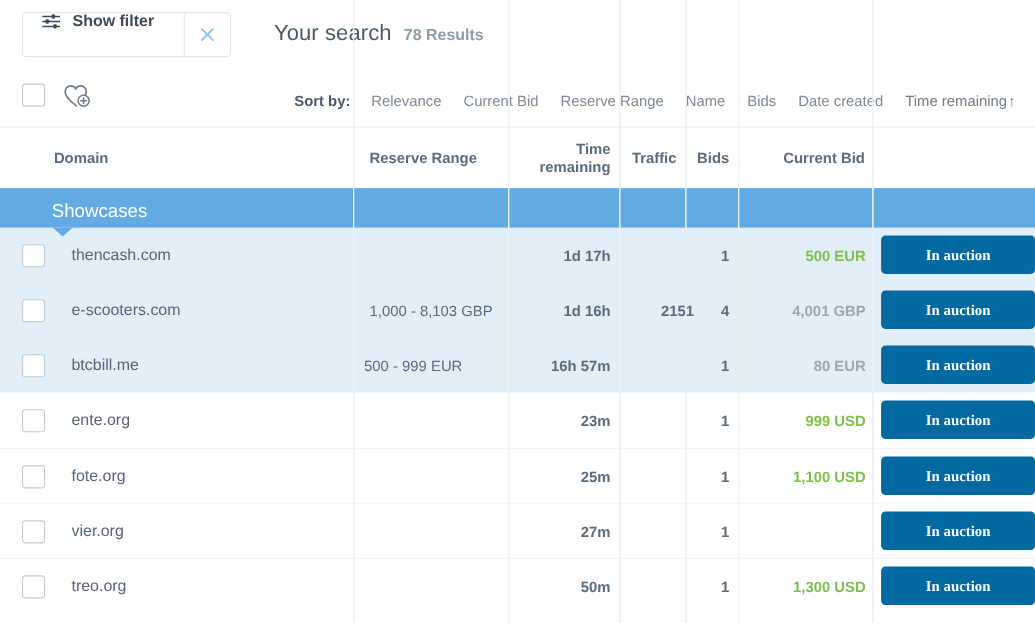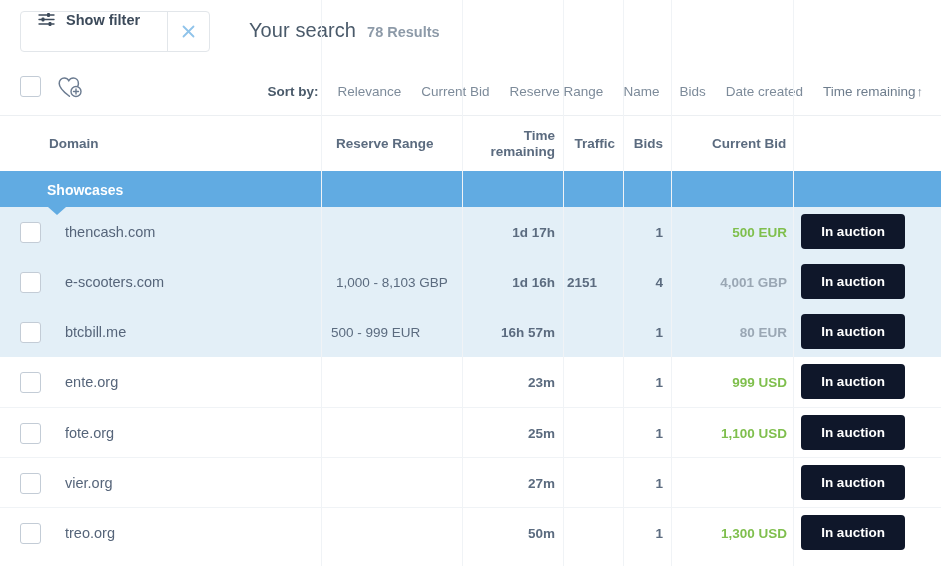--- a/index.html
+++ b/index.html
@@ -135,22 +135,22 @@
   .th.r { justify-content: flex-end; text-align: right; }
 
   .showcase-band {
     position: relative;
     height: 36px;
     background: #61abe2;
   }
   .showcase-band .lbl {
     position: absolute;
     left: 47px; top: 11px;
-    font-size: 14px;
-    font-weight: bold;
+    font-size: 17px;
+    font-weight: normal;
     color: #ffffff;
   }
   .band-pointer {
     position: absolute;
     left: 48px; bottom: -8px;
     width: 0; height: 0;
     border-left: 9px solid transparent;
     border-right: 9px solid transparent;
     border-top: 8px solid #61abe2;
   }
@@ -179,26 +179,26 @@
   .c-time { font-weight: bold; color: #5b6b7f; }
   .c-traffic { font-weight: bold; color: #5b6b7f; }
   .c-bids { font-weight: bold; color: #5b6b7f; }
   .c-bid { font-weight: bold; }
   .c-bid.green { color: #7fbf4d; }
   .c-bid.grey  { color: #9aa7b4; }
 
   .btn-auction {
     position: absolute;
     left: 801px; top: 7px;
-    width: 104px; height: 35px;
-    background: #0f172a;
+    width: 140px; height: 35px;
+    background: #0369a1;
     border: none;
     border-radius: 4px;
     color: #ffffff;
-    font-family: Liberation Sans, sans-serif;
+    font-family: Liberation Serif, serif;
     font-size: 13.5px;
     font-weight: bold;
     cursor: pointer;
   }
 
   
   .vdiv {
     position: absolute;
     top: 0; bottom: 0;
     width: 1px;
@@ -303,21 +303,21 @@
     <span class="cell c-bids r" style="left:623px; width:40px;">1</span>
     <span class="cell c-bid r green" style="left:671px; width:116px;">500 EUR</span>
     <button class="btn-auction">In auction</button>
   </div>
 
   <div class="row">
     <span class="cbox" style="position:absolute;left:20px;top:15px;"></span>
     <span class="cell c-domain" style="left:65px;">e-scooters.com</span>
     <span class="cell c-reserve" style="left:336px;">1,000 - 8,103 GBP</span>
     <span class="cell c-time r" style="left:461px; width:94px;">1d 16h</span>
-    <span class="cell c-traffic r" style="left:545px; width:52px;">2151</span>
+    <span class="cell c-traffic r" style="left:579px; width:52px;">2151</span>
     <span class="cell c-bids r" style="left:623px; width:40px;">4</span>
     <span class="cell c-bid r grey" style="left:671px; width:116px;">4,001 GBP</span>
     <button class="btn-auction">In auction</button>
   </div>
 
   <div class="row">
     <span class="cbox" style="position:absolute;left:20px;top:15px;"></span>
     <span class="cell c-domain" style="left:65px;">btcbill.me</span>
     <span class="cell c-reserve" style="left:331px;">500 - 999 EUR</span>
     <span class="cell c-time r" style="left:461px; width:94px;text-align:right;">16h 57m</span>

